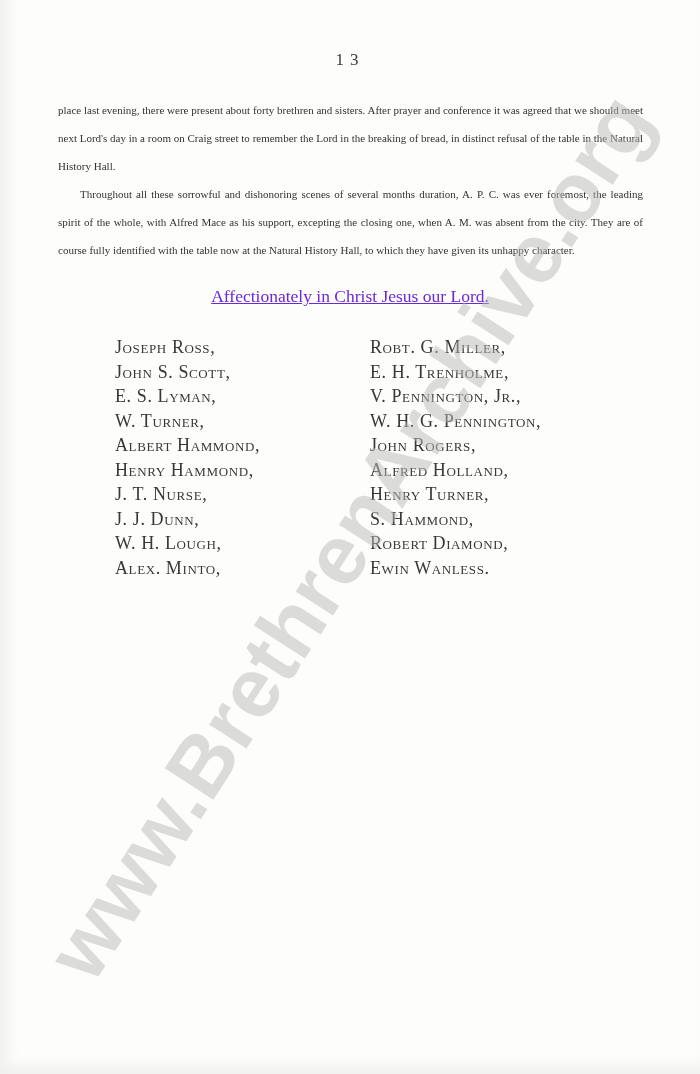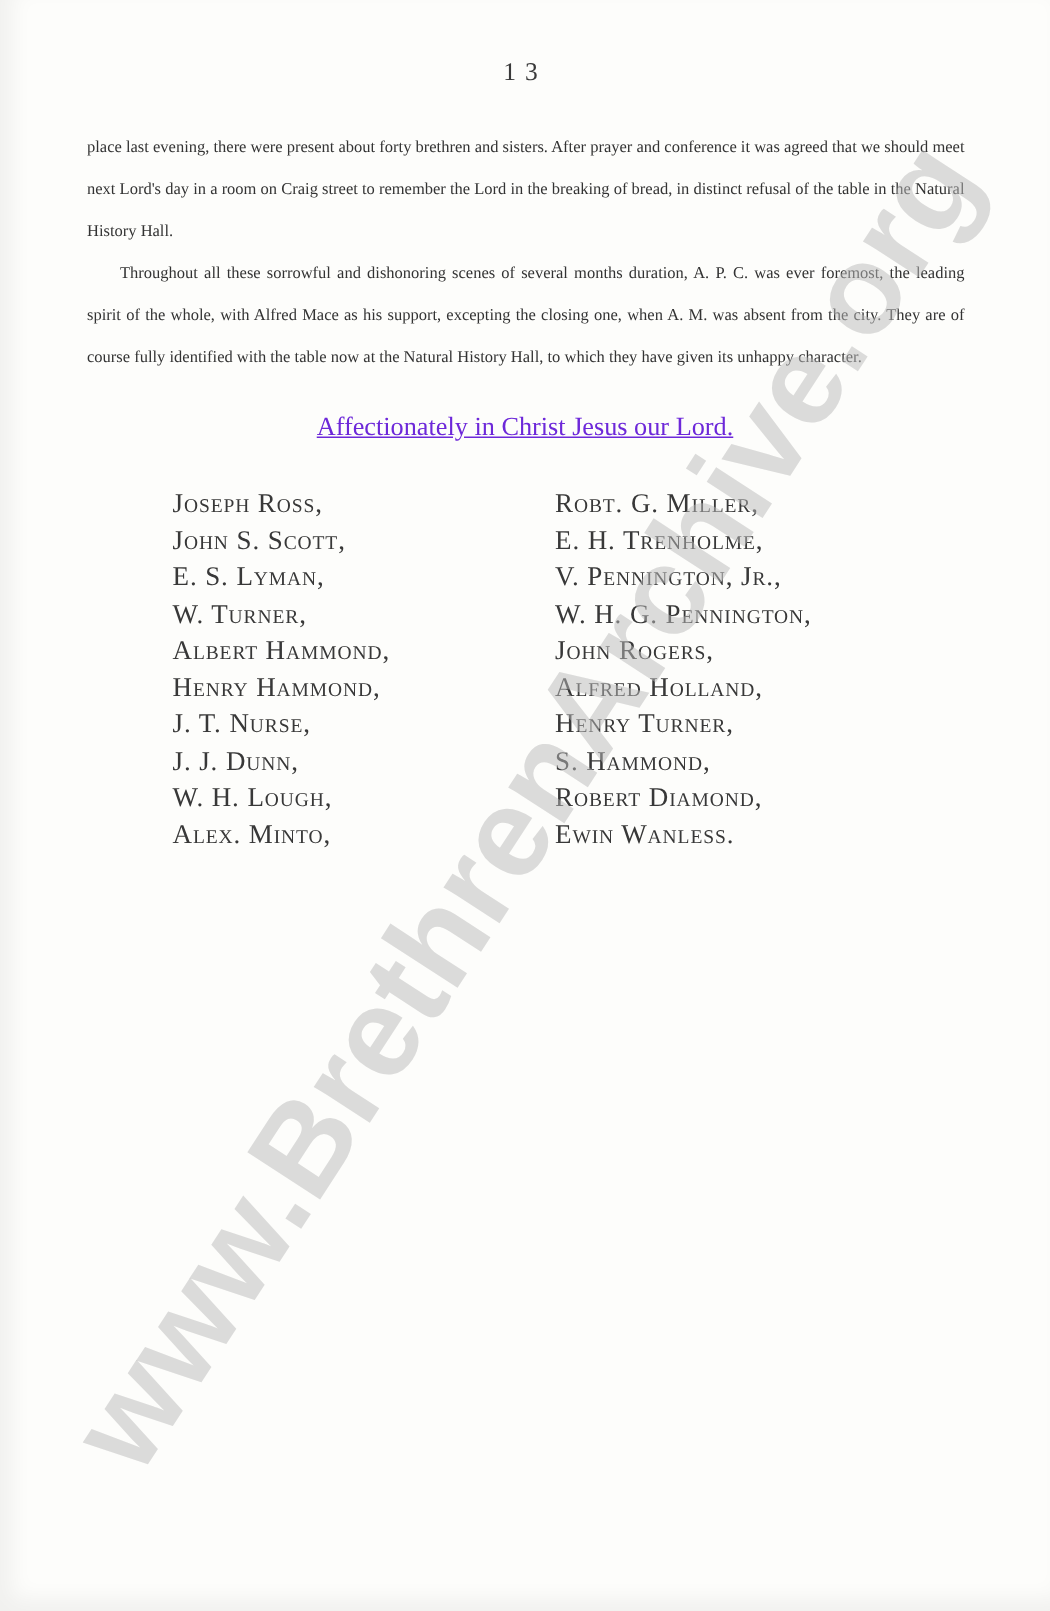--- a/index.html
+++ b/index.html
@@ -9,24 +9,24 @@
     height: 1074px;
     margin: 0 auto;
     background: #fdfdfb;
     overflow: hidden;
     font-family: "Liberation Serif", serif;
     color: #343434;
     box-shadow: inset 8px -8px 14px rgba(0,0,0,0.05);
   }
   .page-number {
     text-align: center;
+    padding-top: 50px;
     font-size: 17px;
     letter-spacing: 6px;
     color: #3a3a3a;
-    margin-top: 38px;
   }
   .body-text {
     margin: 26px 57px 0 58px;
     font-size: 11px;
     line-height: 28px;
     text-align: justify;
     color: #333333;
   }
   .para { margin: 0; text-indent: 22px; }
   .para.no-indent { text-indent: 0; }

